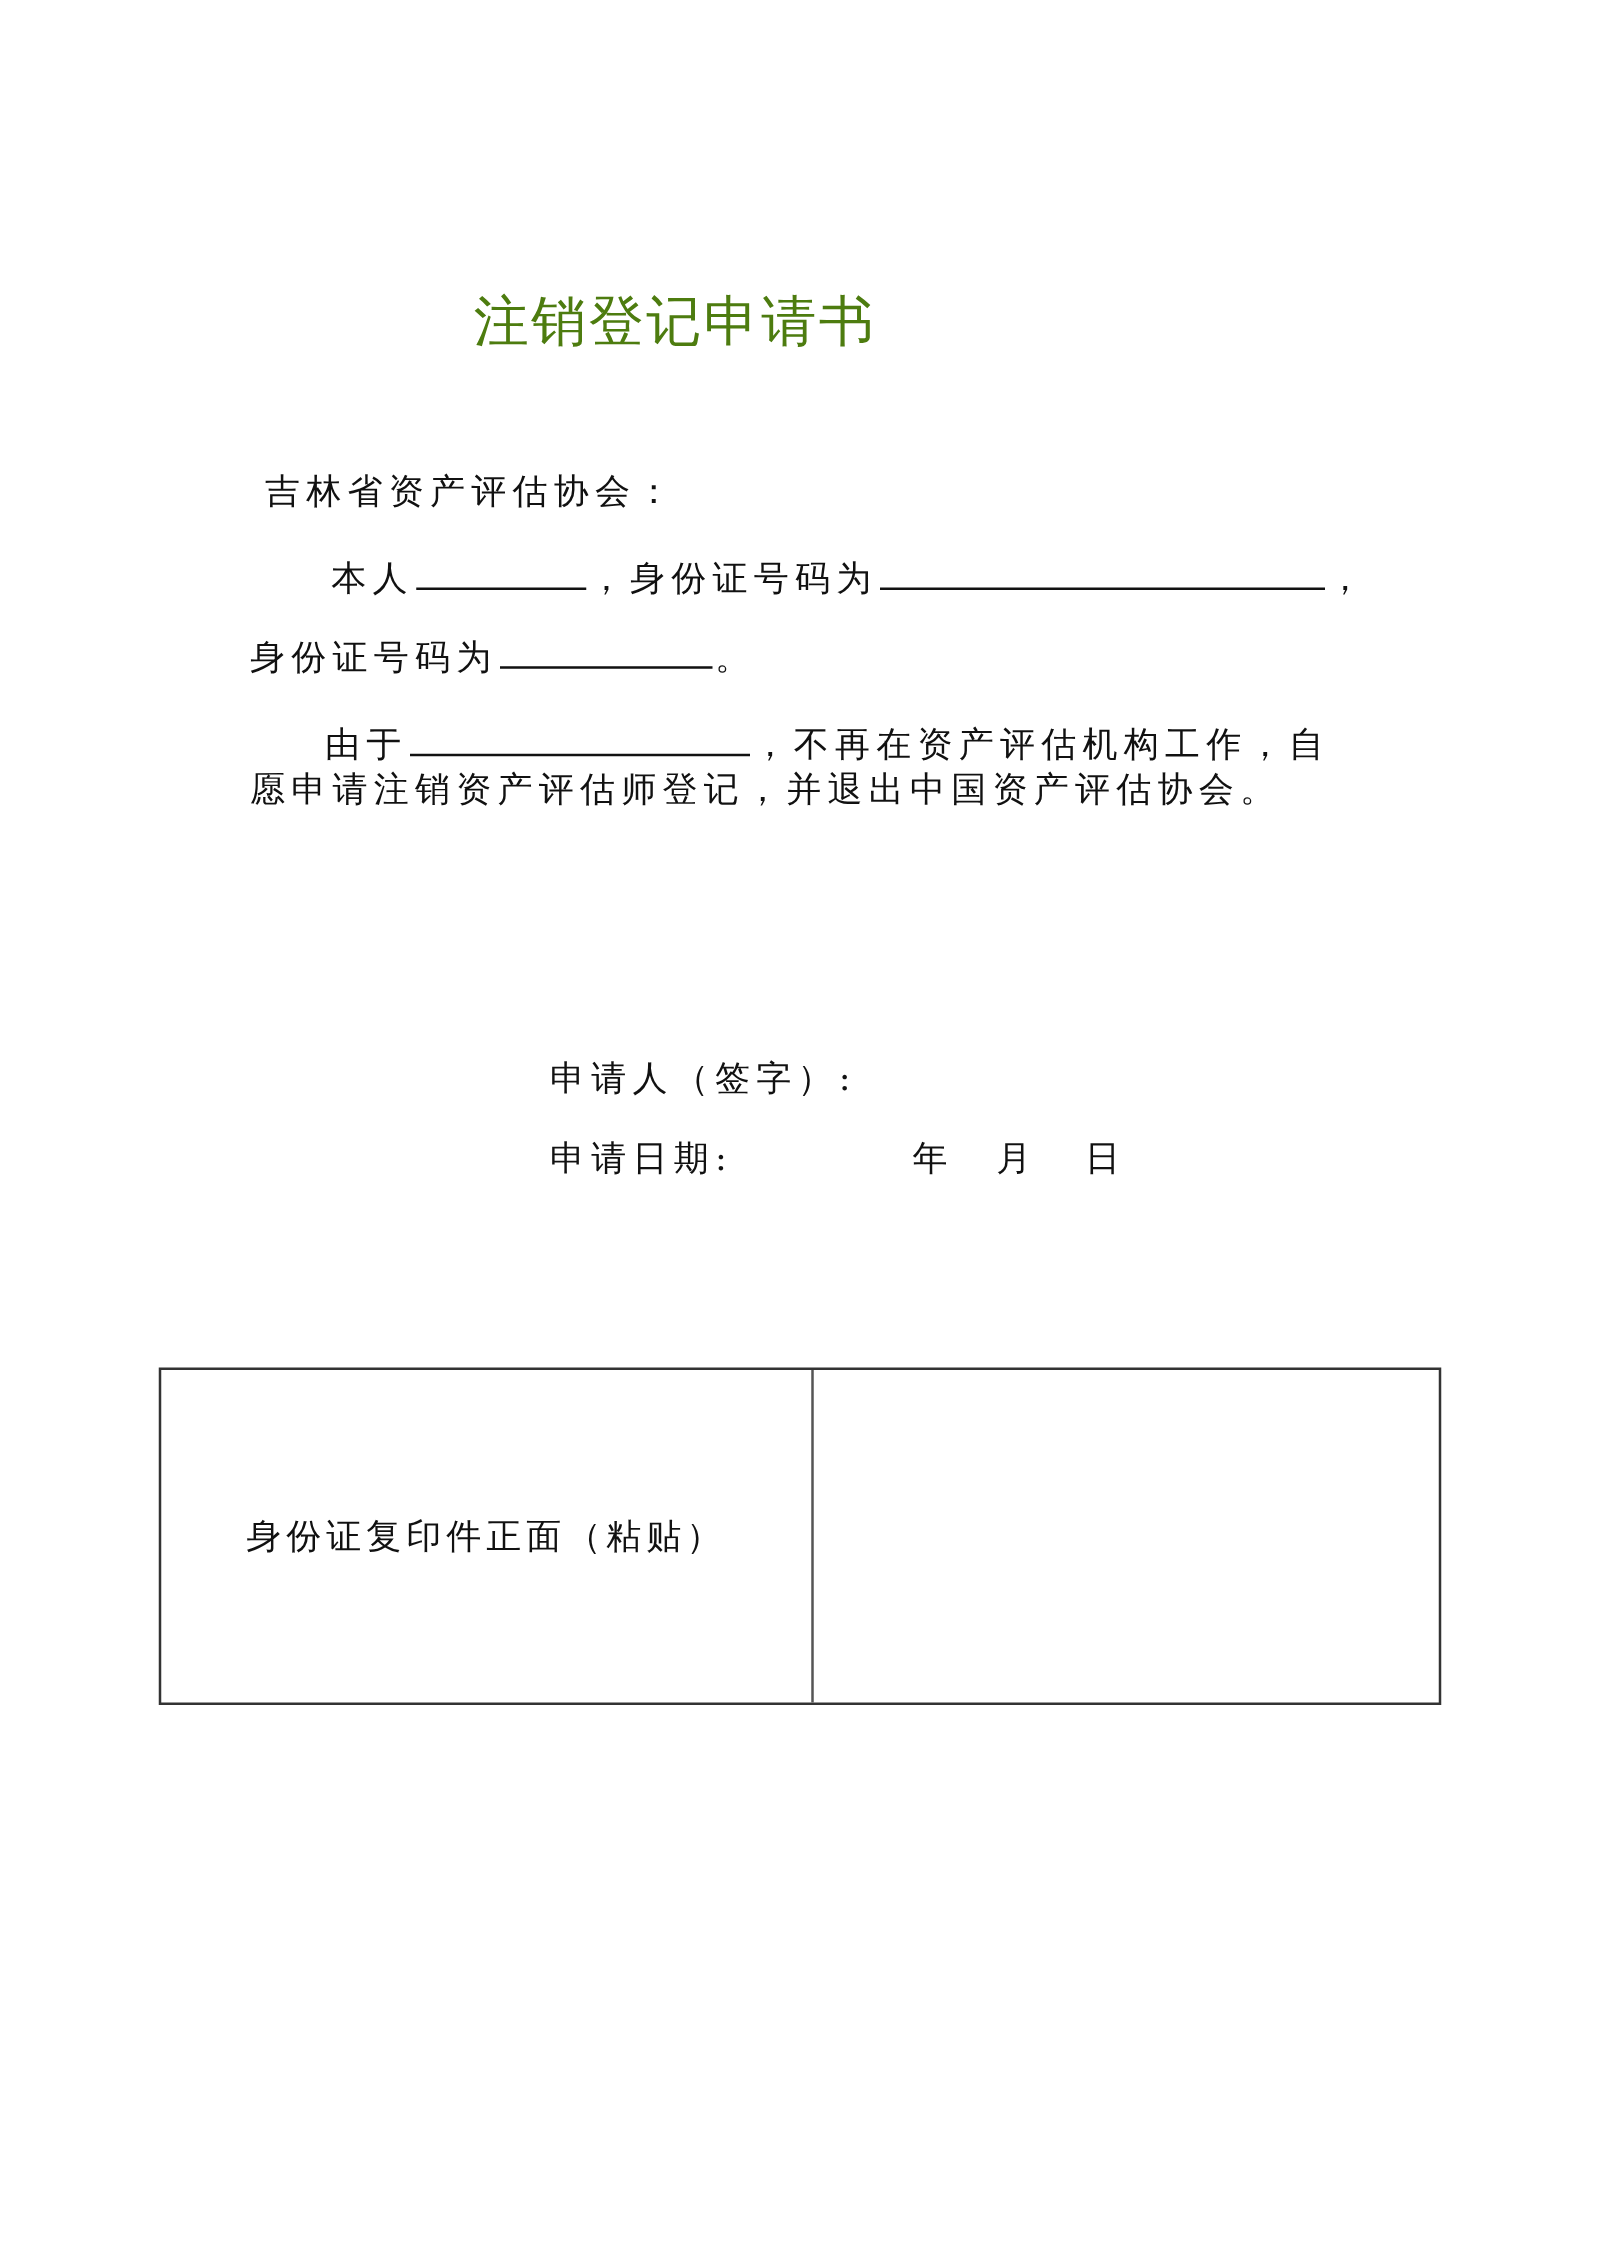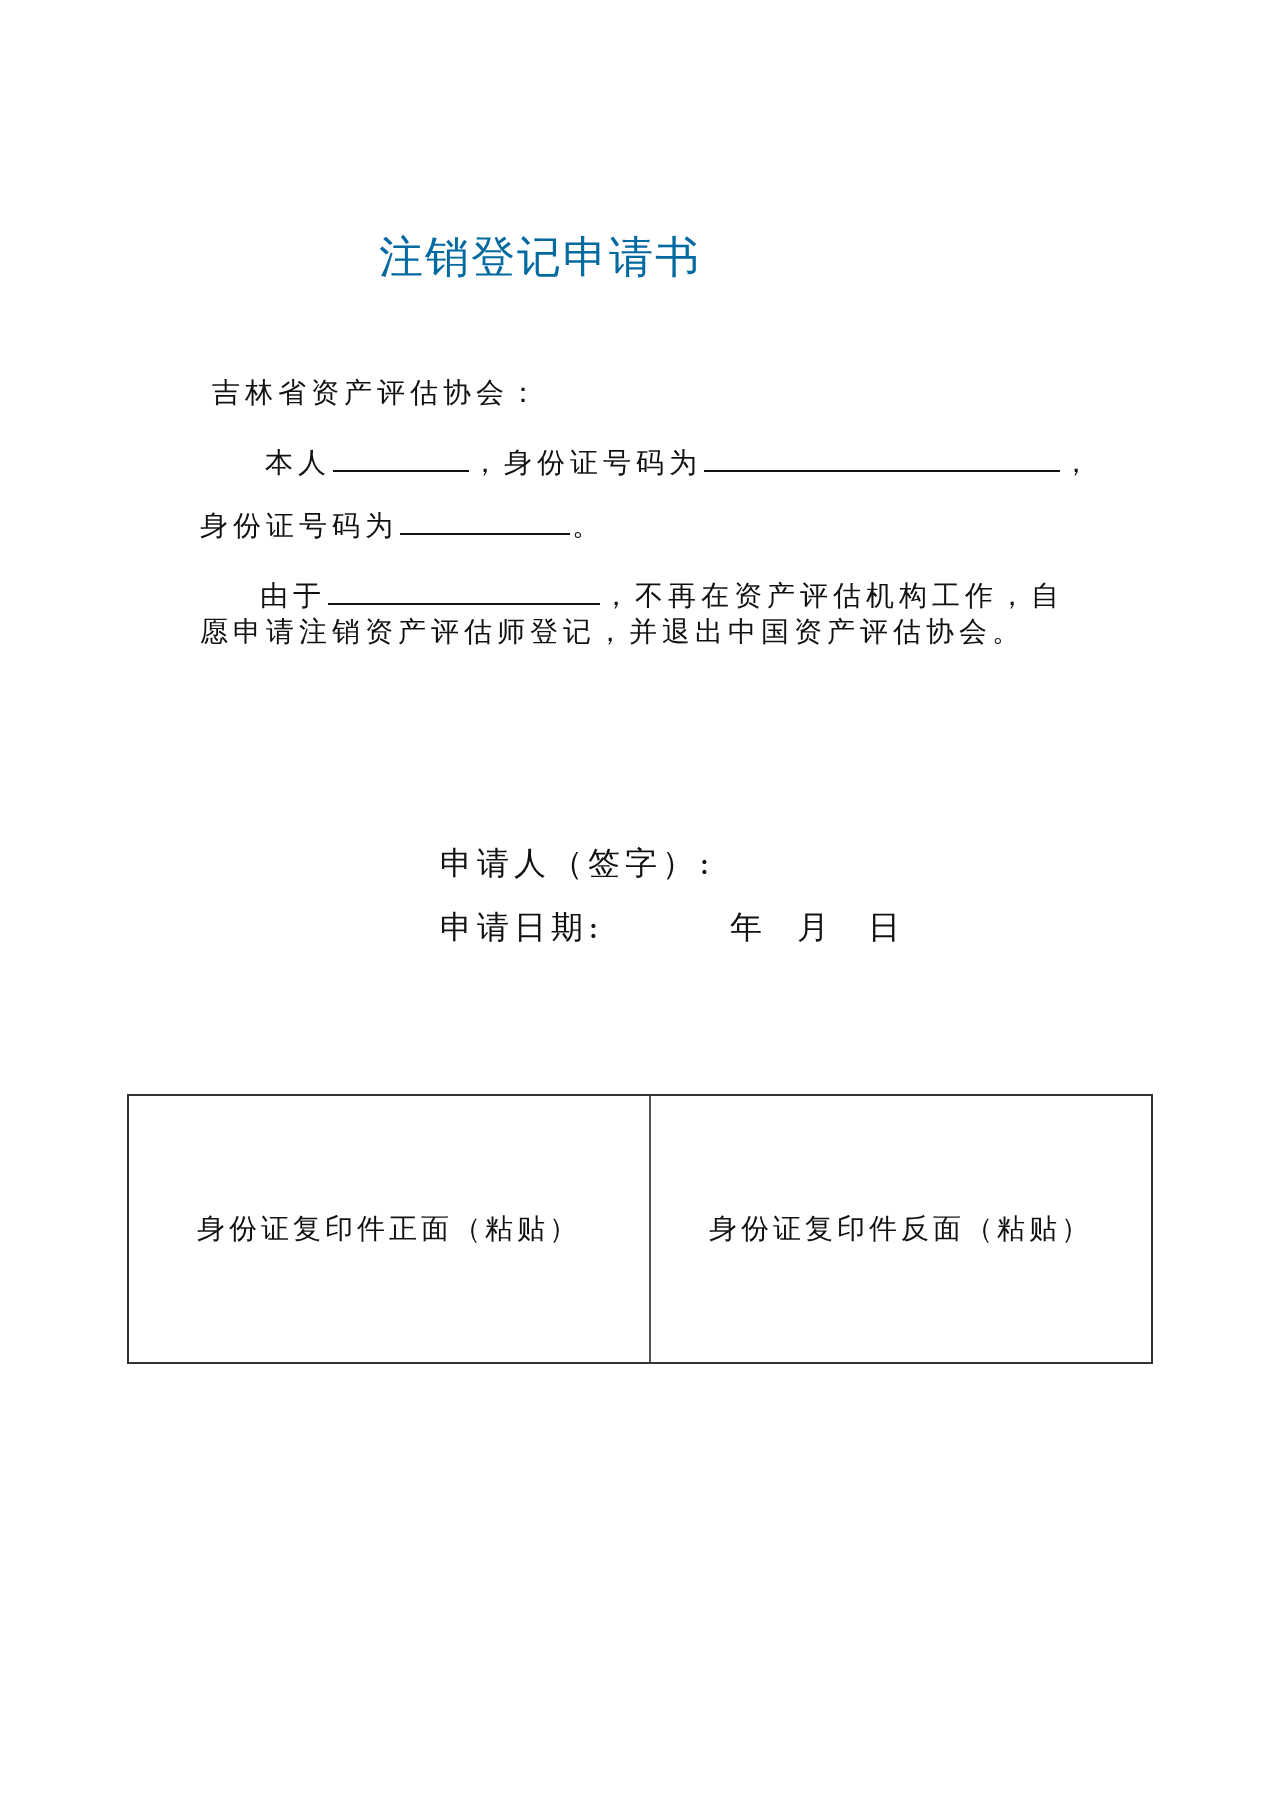--- a/index.html
+++ b/index.html
@@ -1,24 +1,24 @@
 <!DOCTYPE html>
 <html><head>
 <meta charset="utf-8">
 <style>
   html, body { margin: 0; padding: 0; background: #ffffff; }
   body { width: 1280px; height: 1810px; position: relative; overflow: hidden;
          font-family: "DejaVu Serif", "Liberation Serif", serif; color: #111; }
   .abs { position: absolute; white-space: nowrap; }
   .title { left: 0; width: 1080px; top: 228px; text-align: center;
            font-family: "DejaVu Sans", "Liberation Sans", sans-serif;
-           font-size: 44px; letter-spacing: 2px; color: #0369a1; }
+           font-size: 44px; letter-spacing: 2px; color: #4d7c0f; }
   .line { font-size: 28px; letter-spacing: 5px; line-height: 40px; height: 40px; }
   .blank { display: inline-block; border-bottom: 2px solid #111; height: 30px; vertical-align: baseline; margin: 0 2px; }
-  .sig { font-size: 32px; letter-spacing: 5px; line-height: 40px; }
+  .sig { font-size: 28px; letter-spacing: 5px; line-height: 40px; }
   .table { position: absolute; left: 127px; top: 1094px; width: 1026px; height: 270px;
            border: 2px solid #333; box-sizing: border-box; display: flex; }
   .cell { height: 100%; display: flex; align-items: center; justify-content: center;
           font-size: 28px; letter-spacing: 4px; box-sizing: border-box; }
   .cell.left { width: 522px; border-right: 2px solid #555; }
   .cell.right { flex: 1; }
 </style>
 </head>
 <body>
 
@@ -43,16 +43,13 @@
 <div class="abs sig" style="left:440px; top:843px;">申请人（签字）:</div>
 <div class="abs sig" style="left:440px; top:907px;">申请日期:</div>
 <div class="abs sig" style="left:730px; top:907px;">年</div>
 <div class="abs sig" style="left:797px; top:907px;">月</div>
 <div class="abs sig" style="left:868px; top:907px;">日</div>
 
 <div class="table">
   <div class="cell left">
     <span>身份证复印件正面（粘贴）</span>
   </div>
-  <div class="cell right">
-    <span>身份证复印件反面（粘贴）</span>
-  </div>
 </div>
 
 </body></html>

